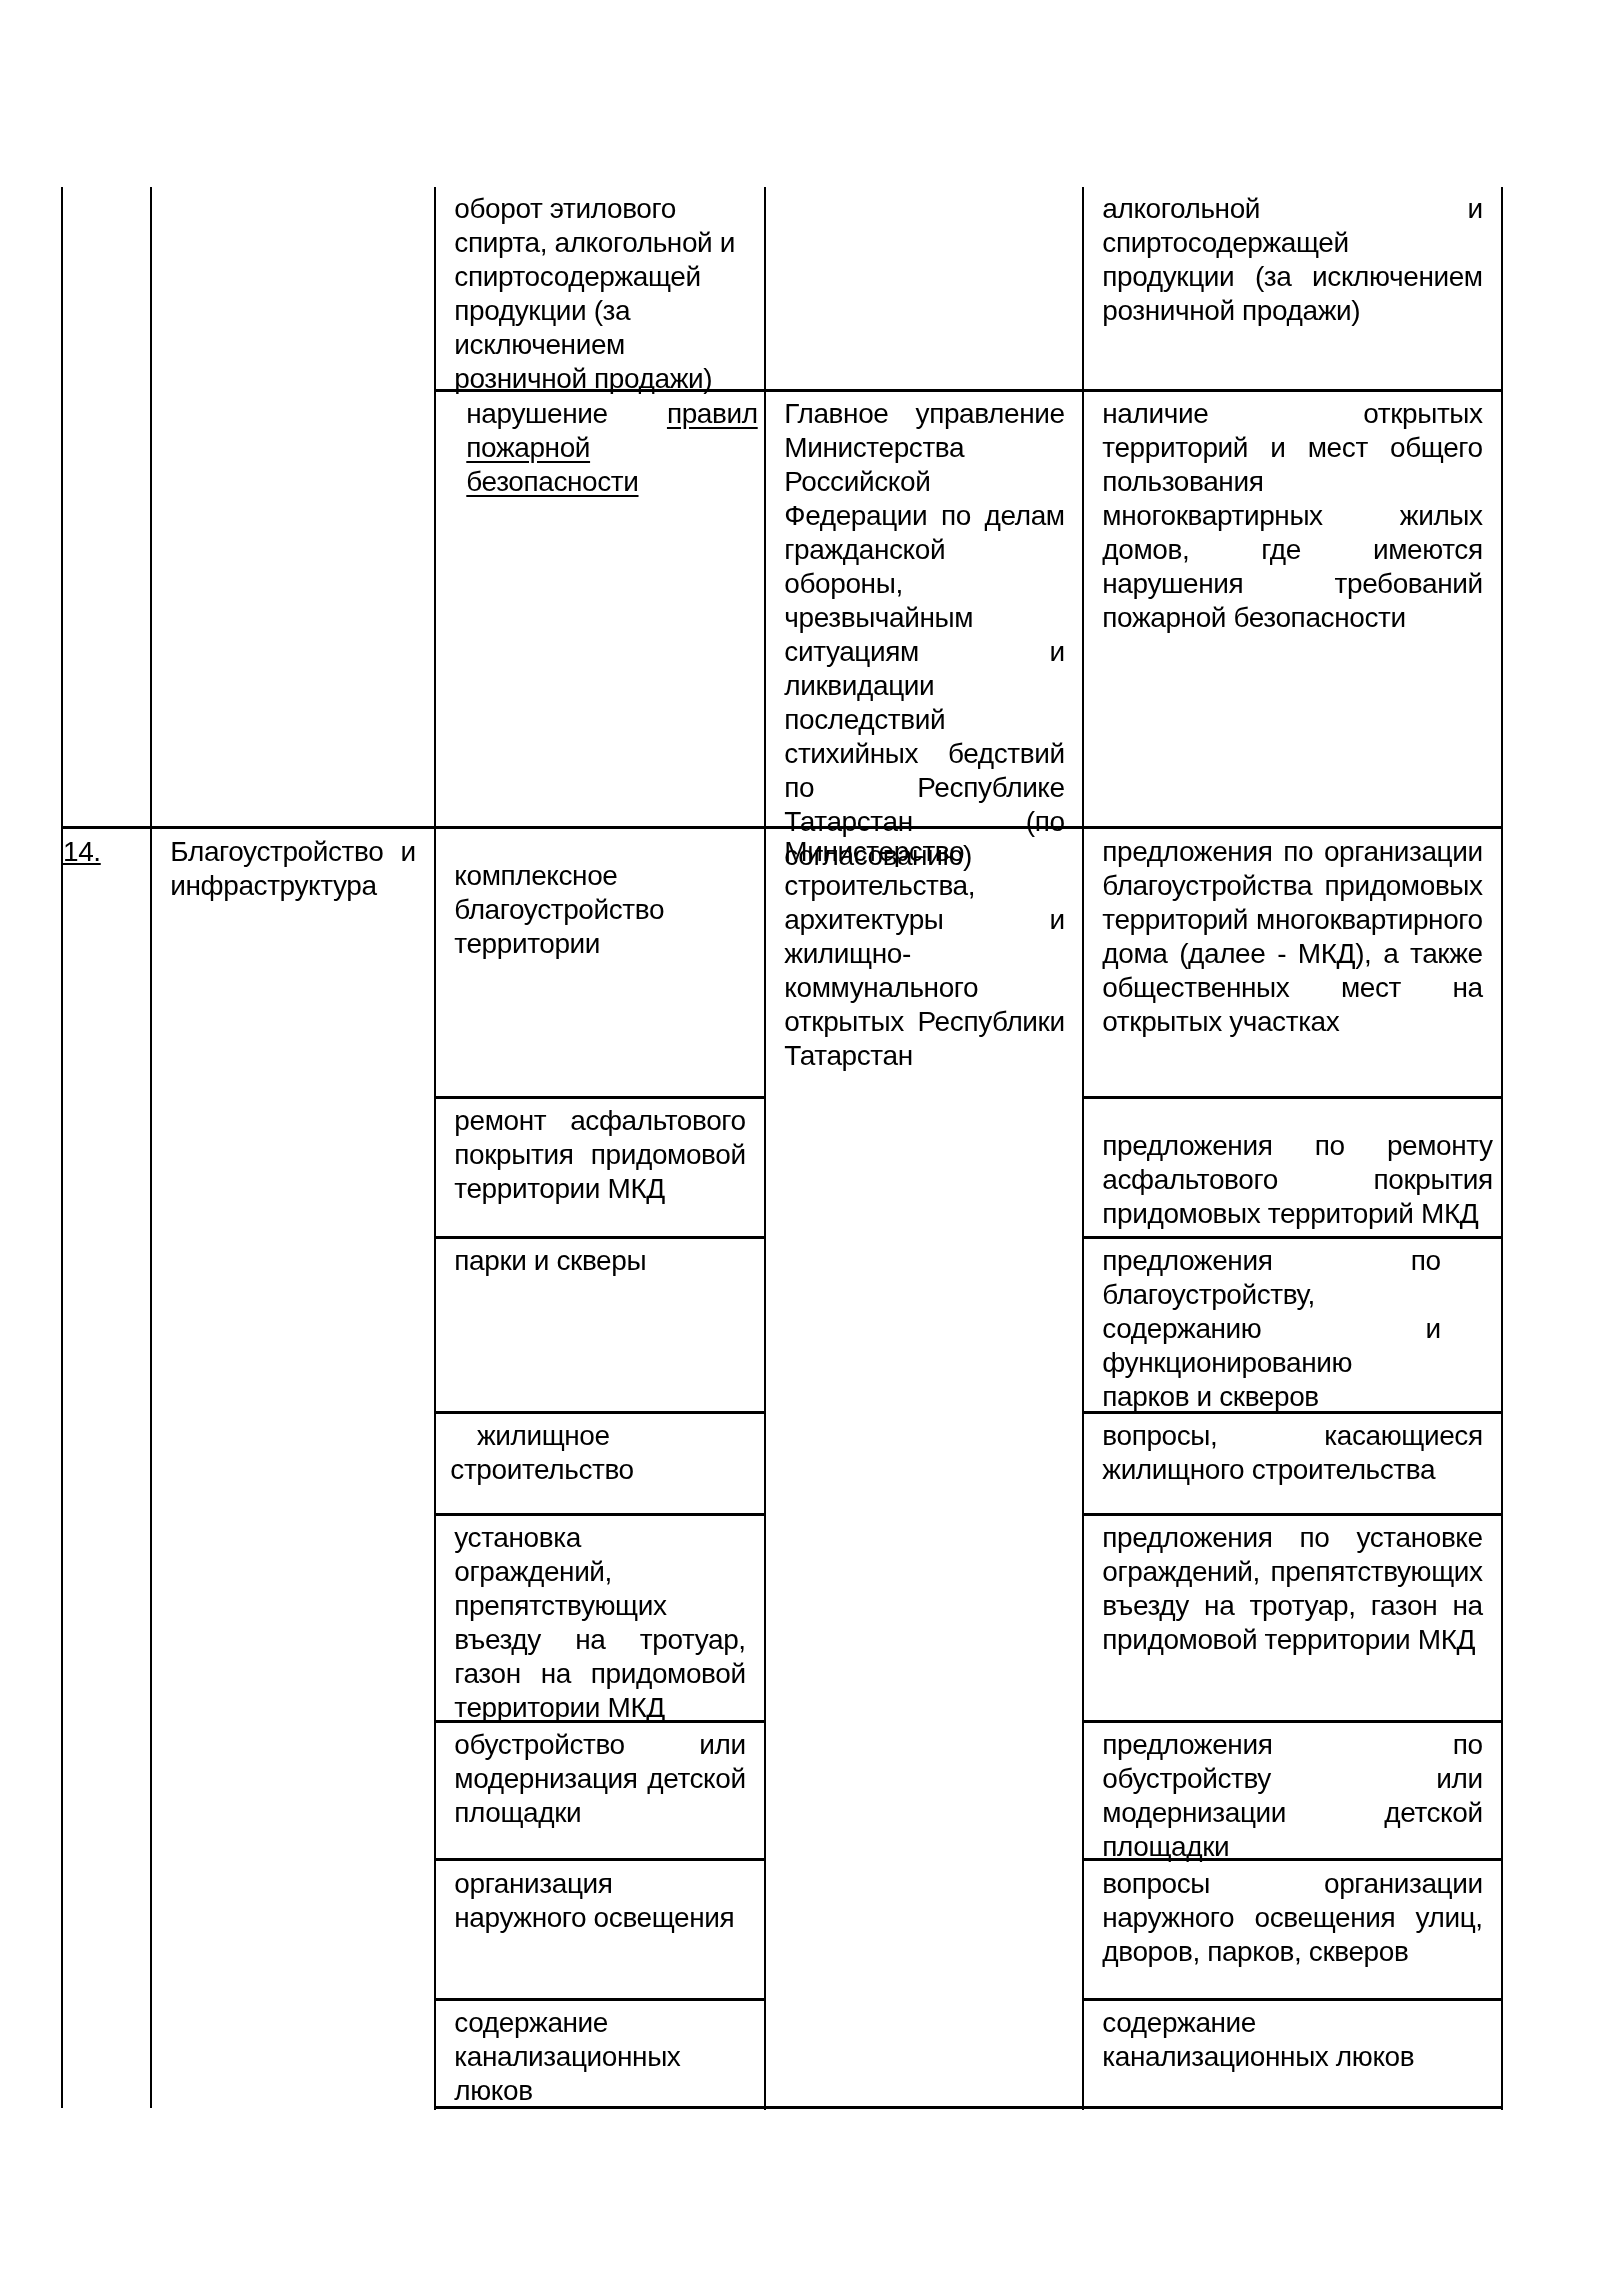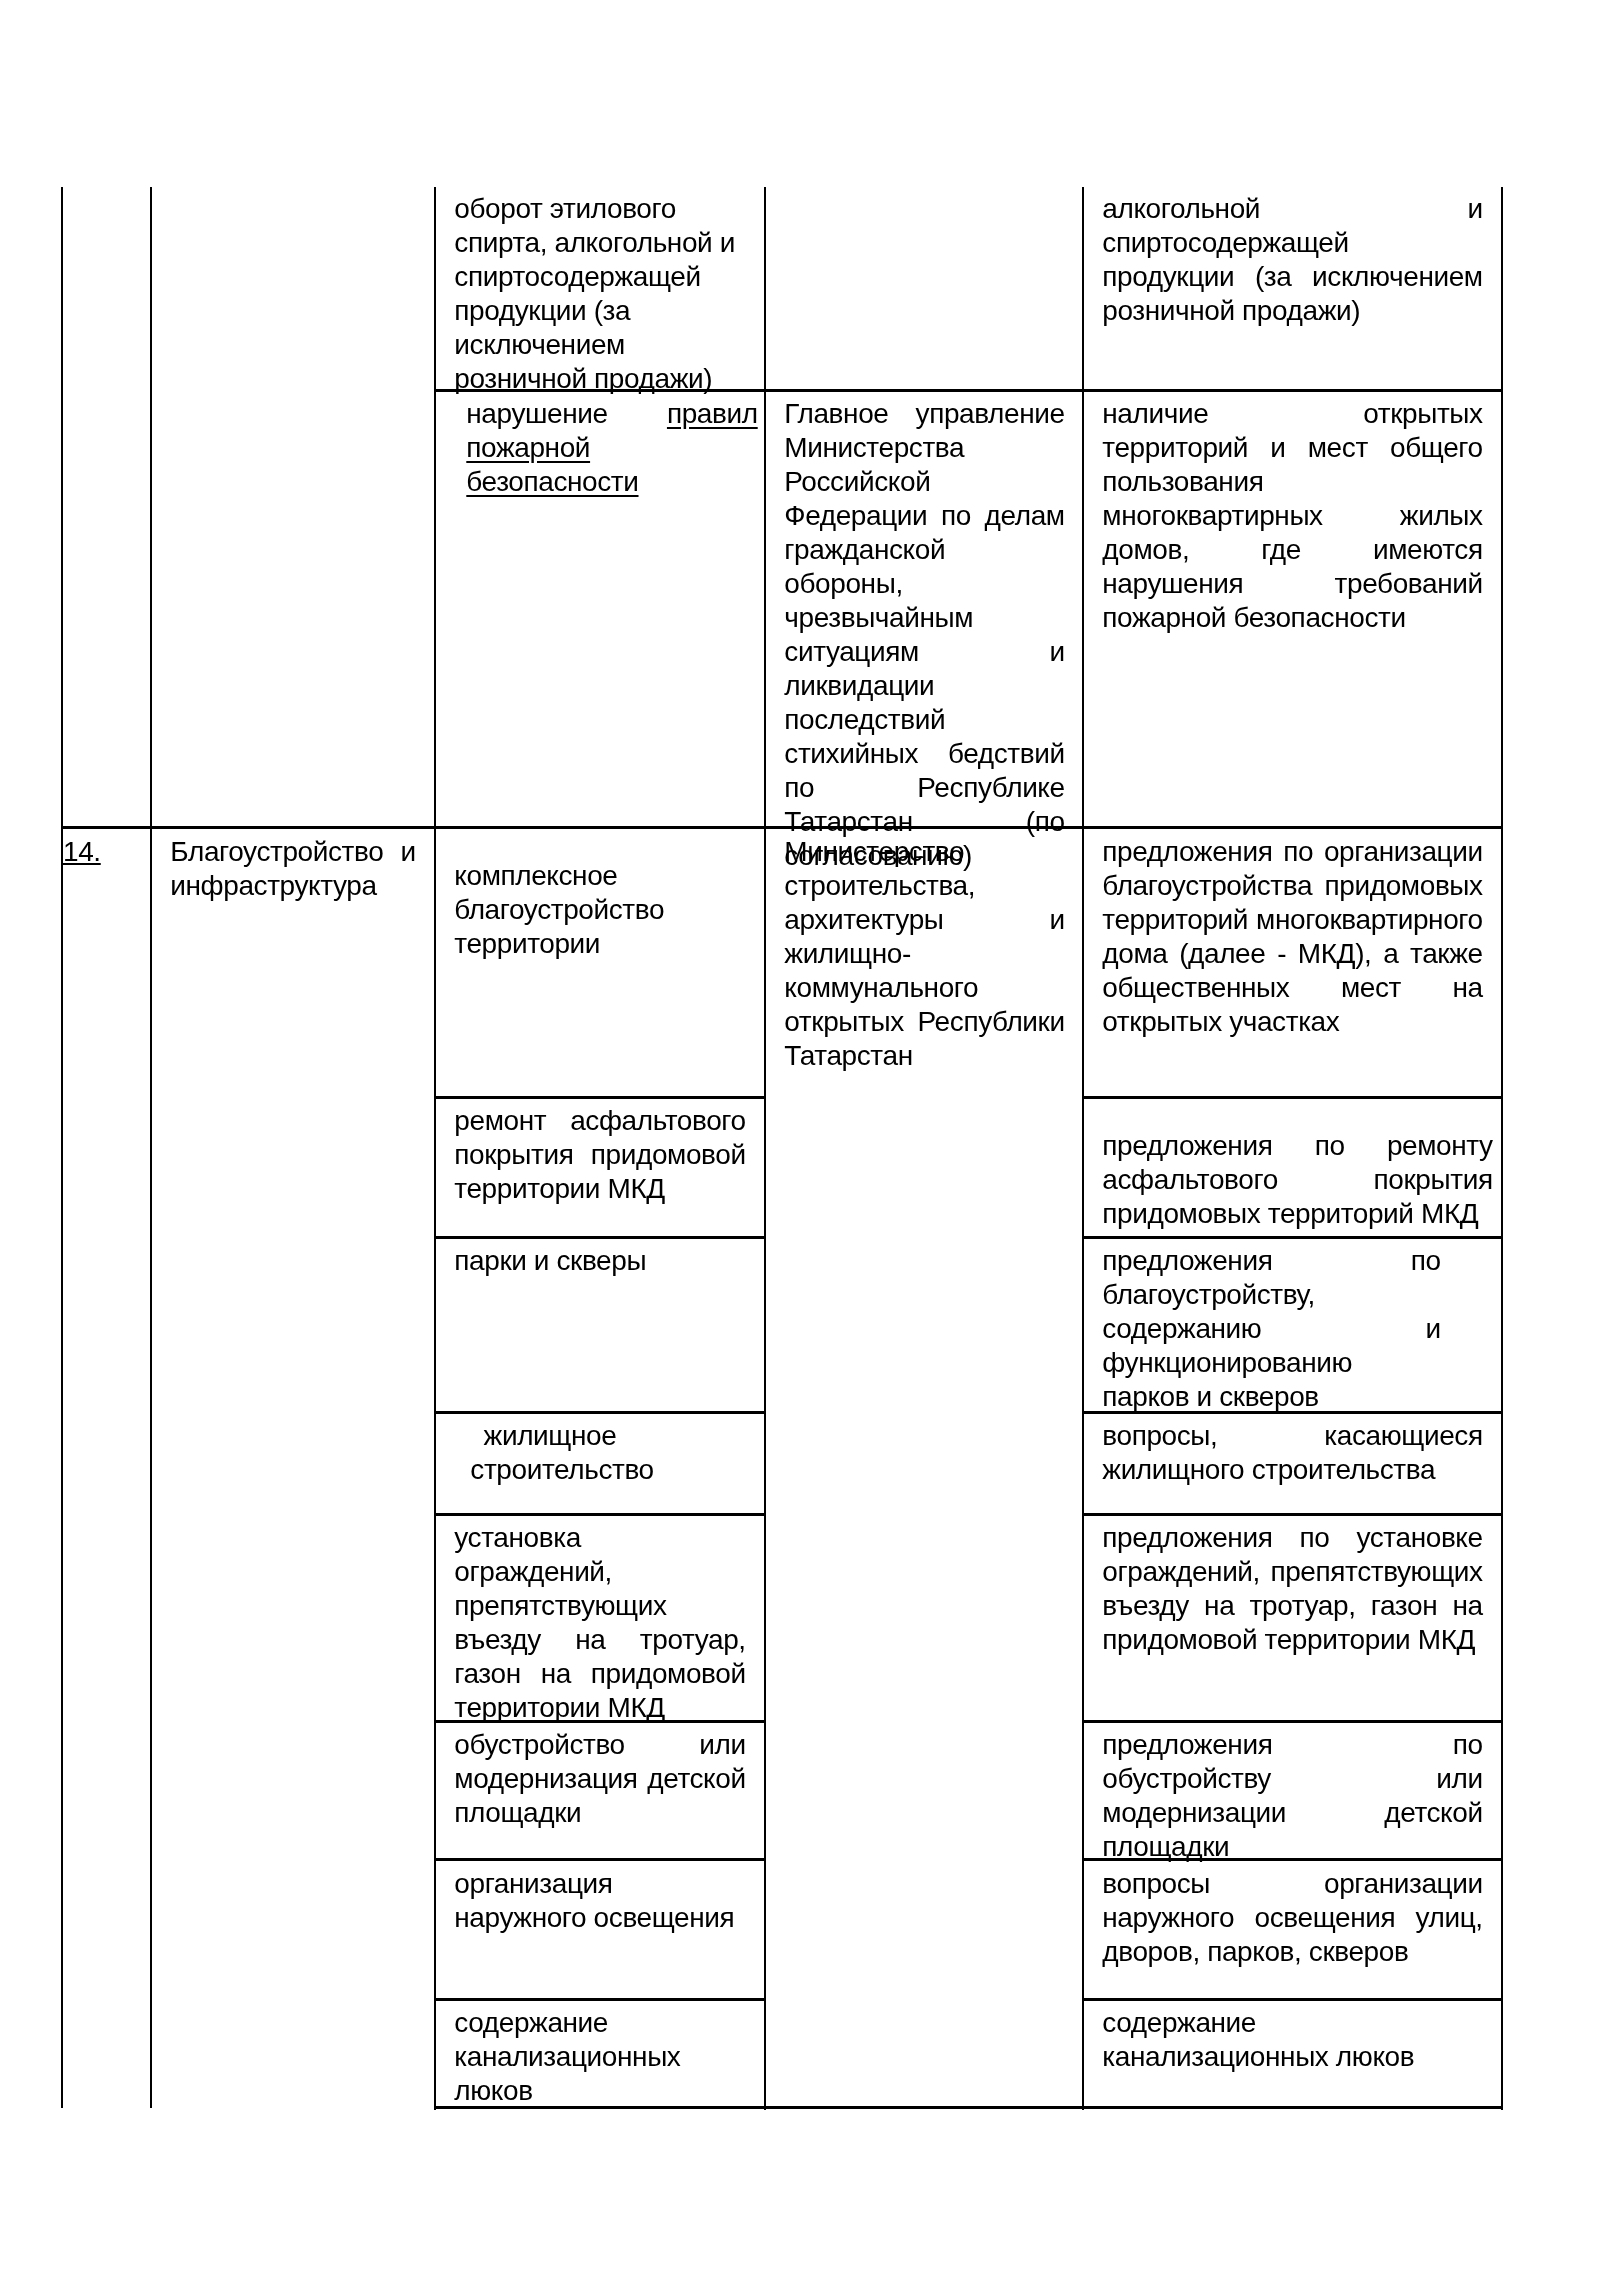--- a/index.html
+++ b/index.html
@@ -58,21 +58,21 @@
 
   <div class="cell" style="left:436px; top:830px; width:328px; text-align:left;margin-top:24px;">комплексное благоустройство территории</div>
   <div class="cell" style="left:1084px; top:830px; width:417px;">предложения по организации благоустройства придомовых территорий многоквартирного дома (далее - МКД), а также общественных мест на открытых участках</div>
 
   <div class="cell" style="left:436px; top:1099px; width:328px;">ремонт асфальтового покрытия придомовой территории МКД</div>
   <div class="cell" style="left:1084px; top:1124px; width:427px;">предложения по ремонту асфальтового покрытия придомовых территорий МКД</div>
 
   <div class="cell" style="left:436px; top:1239px; width:328px;">парки и скверы</div>
   <div class="cell" style="left:1084px; top:1239px; width:375px;">предложения по благоустройству, содержанию и функционированию парков и скверов</div>
 
-  <div class="cell" style="left:452px; top:1414px; width:196px; text-align:center;">жилищное строительство</div>
+  <div class="cell" style="left:432px; top:1414px; width:196px; text-align:right;">жилищное строительство</div>
   <div class="cell" style="left:1084px; top:1414px; width:417px;">вопросы, касающиеся жилищного строительства</div>
 
   <div class="cell" style="left:436px; top:1516px; width:328px;">установка ограждений, препятствующих въезду на тротуар, газон на придомовой территории МКД</div>
   <div class="cell" style="left:1084px; top:1516px; width:417px;">предложения по установке ограждений, препятствующих въезду на тротуар, газон на придомовой территории МКД</div>
 
   <div class="cell" style="left:436px; top:1723px; width:328px;">обустройство или модернизация детской площадки</div>
   <div class="cell" style="left:1084px; top:1723px; width:417px;">предложения по обустройству или модернизации детской площадки</div>
 
   <div class="cell" style="left:436px; top:1862px; width:328px;">организация наружного освещения</div>
   <div class="cell" style="left:1084px; top:1862px; width:417px;">вопросы организации наружного освещения улиц, дворов, парков, скверов</div>

